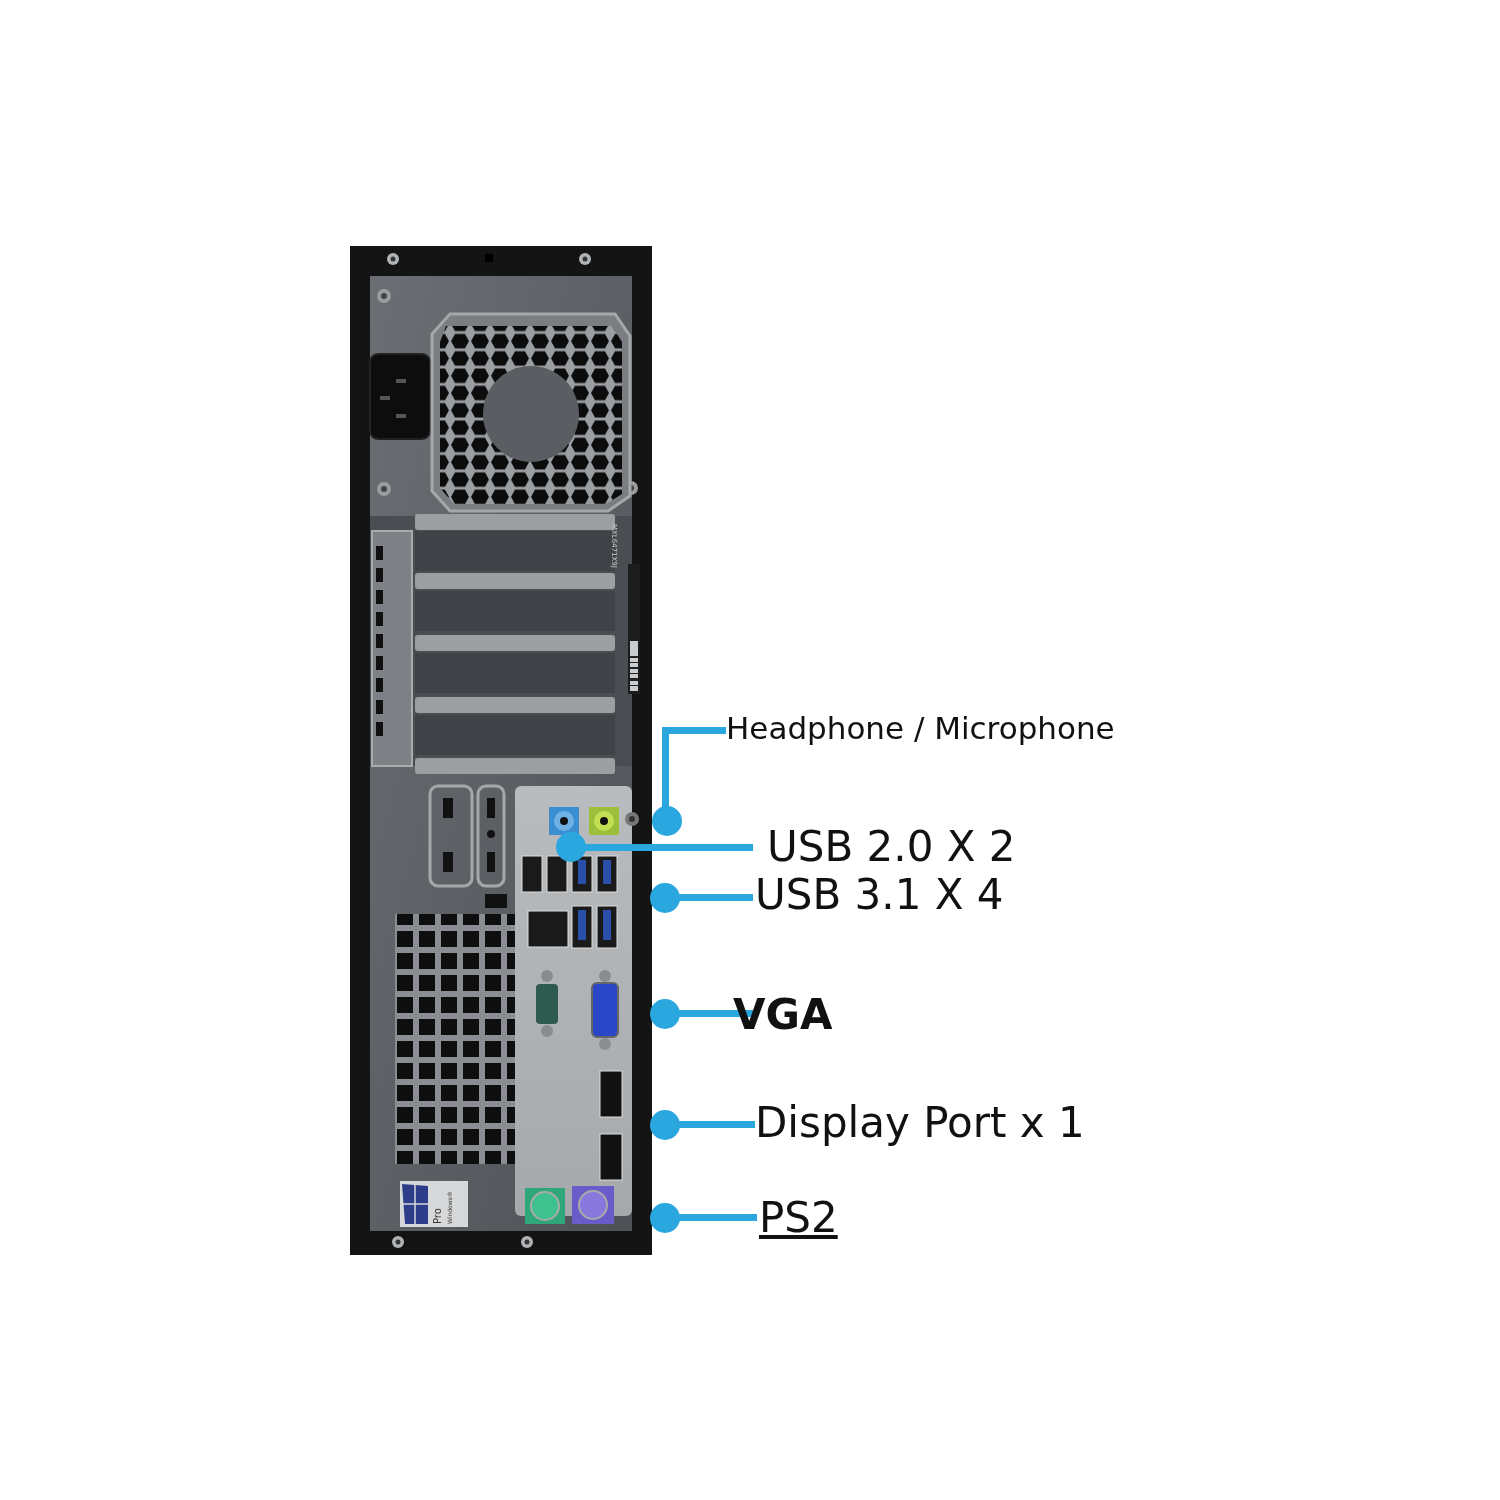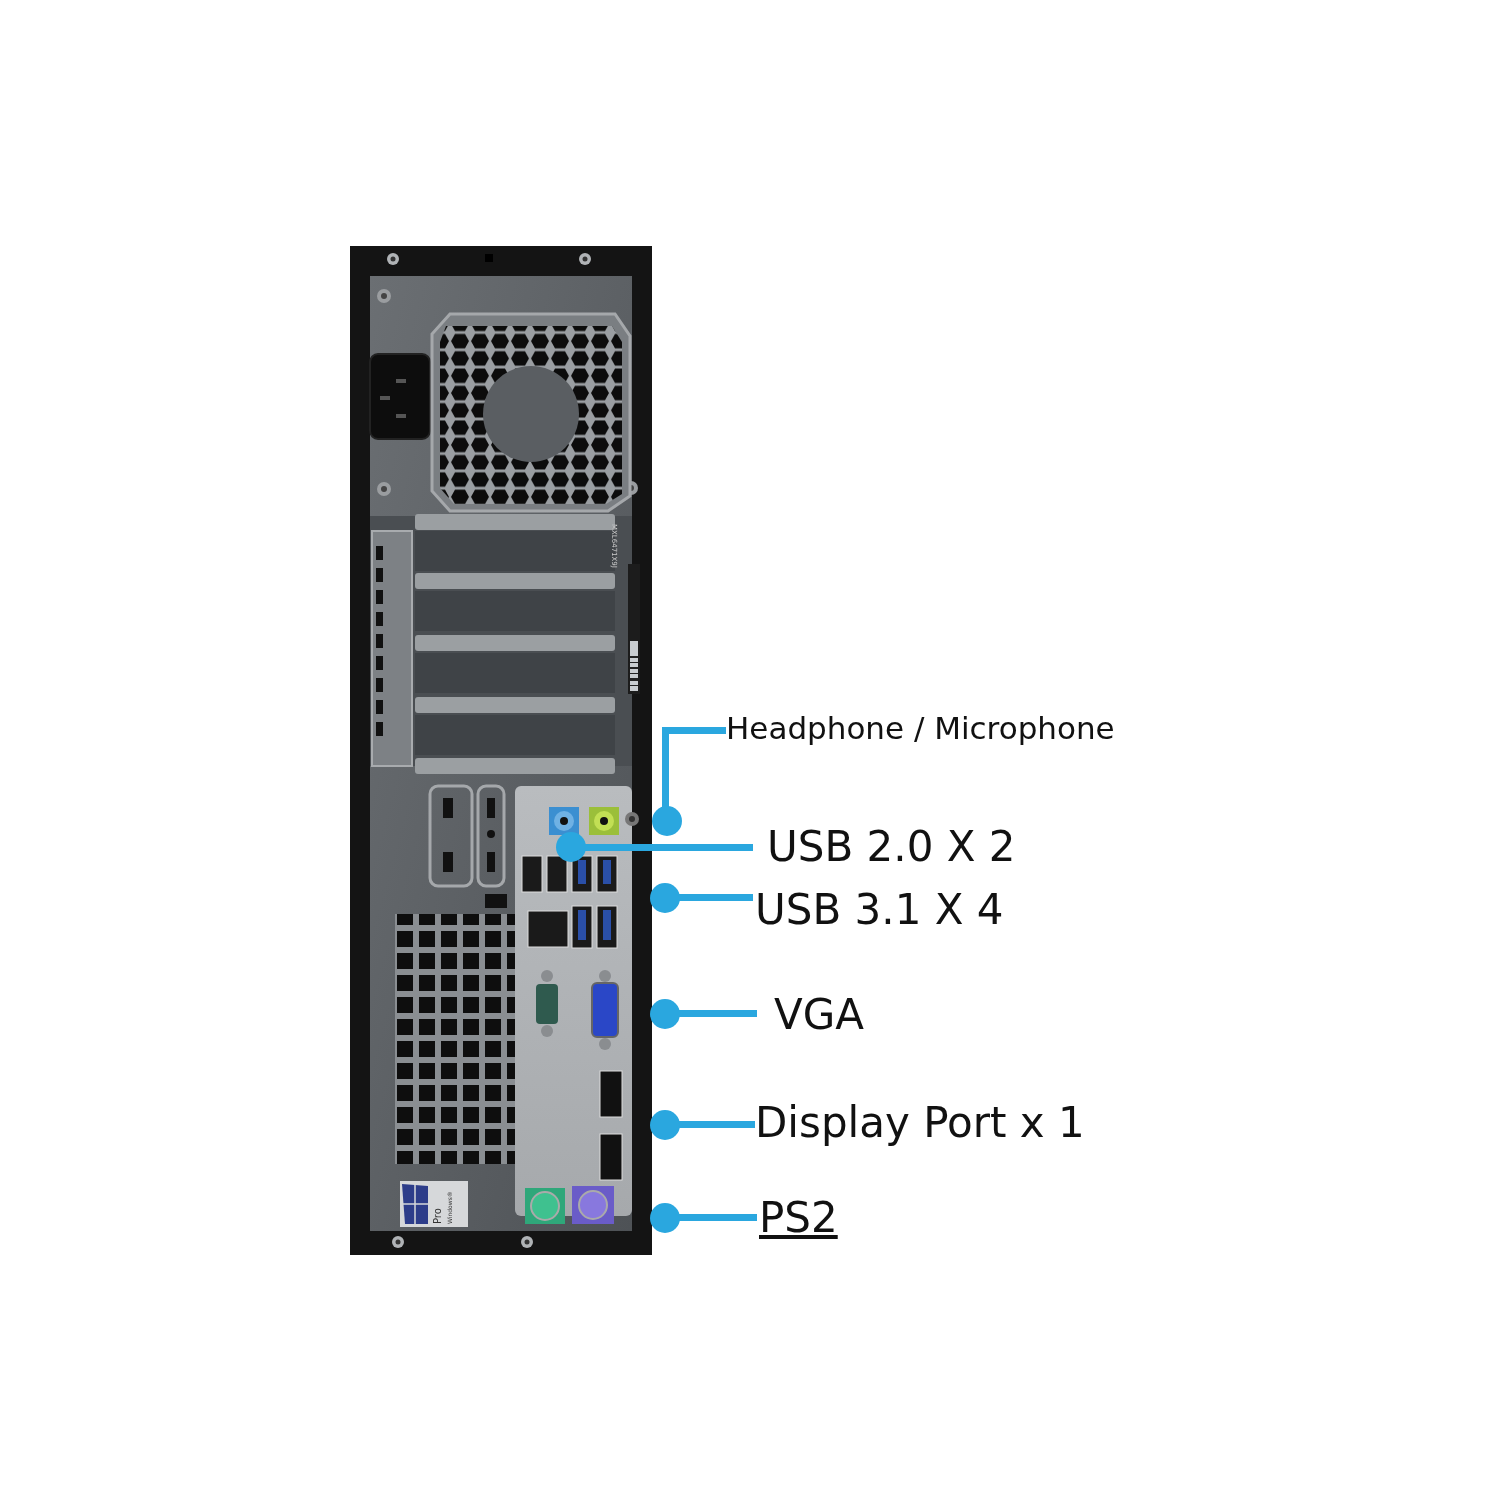--- a/index.html
+++ b/index.html
@@ -170,25 +170,25 @@
 <div class="line" style="left:662px;top:727px;width:7px;height:92px;"></div>
 <div class="line" style="left:662px;top:727px;width:64px;height:7px;"></div>
 <div class="label" style="left:726px;top:713px;font-size:31px;font-family:'DejaVu Sans',sans-serif;">Headphone / Microphone</div>
 
 <div class="dot" style="left:556px;top:832px;"></div>
 <div class="line" style="left:571px;top:844px;width:182px;height:7px;"></div>
 <div class="label" style="left:755px;top:826px;font-size:42px;margin-left:12px;">USB 2.0 X 2</div>
 
 <div class="dot" style="left:650px;top:883px;"></div>
 <div class="line" style="left:665px;top:894px;width:88px;height:7px;"></div>
-<div class="label" style="left:755px;top:874px;font-size:42px;margin-top:15px;">USB 3.1 X 4</div>
+<div class="label" style="left:755px;top:874px;font-size:42px;">USB 3.1 X 4</div>
 
 <div class="dot" style="left:650px;top:999px;"></div>
 <div class="line" style="left:665px;top:1010px;width:92px;height:7px;"></div>
-<div class="label" style="left:774px;top:994px;font-size:42px;">VGA</div>
+<div class="label" style="left:733px;top:994px;font-size:42px;font-weight:bold;">VGA</div>
 
 <div class="dot" style="left:650px;top:1110px;"></div>
 <div class="line" style="left:665px;top:1121px;width:90px;height:7px;"></div>
 <div class="label" style="left:755px;top:1102px;font-size:42px;">Display Port x 1</div>
 
 <div class="dot" style="left:650px;top:1203px;"></div>
 <div class="line" style="left:665px;top:1214px;width:92px;height:7px;"></div>
 <div class="label" style="left:759px;top:1197px;font-size:42px;text-decoration:underline;">PS2</div>
 
 </body></html>

